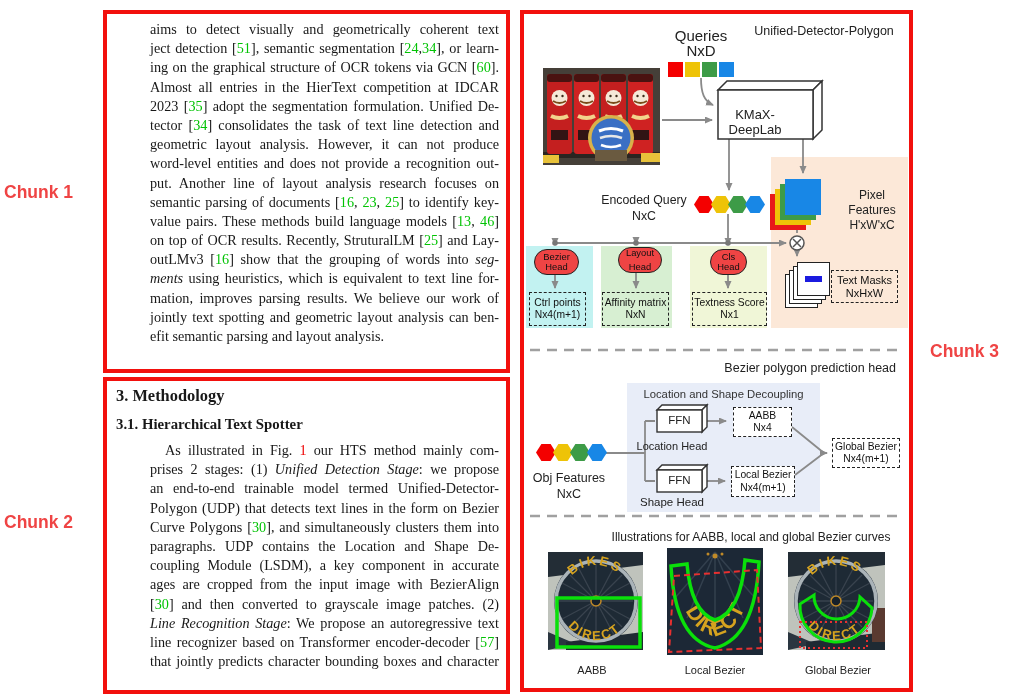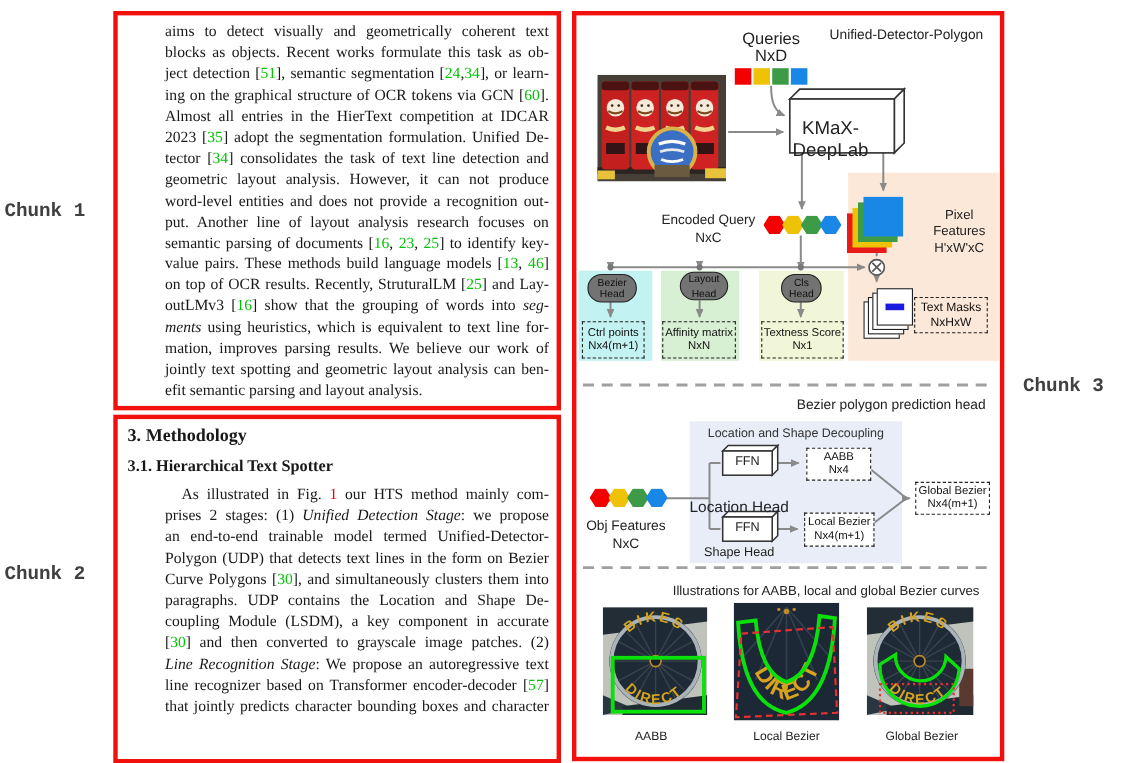--- a/index.html
+++ b/index.html
@@ -1,38 +1,38 @@
 <!DOCTYPE html>
 <html><head>
 <meta charset="utf-8">
 <style>
   html,body{margin:0;padding:0;background:#fff;}
   .canvas{position:relative;width:1022px;height:694px;background:#fff;overflow:hidden;
           font-family:"Liberation Sans",sans-serif;}
   .abs{position:absolute;}
   .chunkbox{position:absolute;border:4px solid #f2100d;box-sizing:border-box;}
-  .chunk-label{position:absolute;color:#404040;font-weight:bold;font-size:17.5px;
-               font-family:Liberation Mono, monospace;}
+  .chunk-label{position:absolute;color:#ef4444;font-weight:bold;font-size:17.5px;
+               font-family:Liberation Sans, sans-serif;}
   .serif{font-family:"Liberation Serif",serif;color:#181818;}
   .textcol{position:absolute;width:383px;font-size:14.2px;}
   .tl{height:19.2px;line-height:19.2px;text-align:justify;text-align-last:justify;overflow:visible;white-space:nowrap;margin-left:34px;}
   .tl.end{text-align-last:left;}
   .tl.ind{text-indent:15px;}
   .tl span.g{color:#00c303;}
   .tl span.r{color:#ee0000;}
   .tl span.i{font-style:italic;}
   .h1{font-size:16.4px;font-weight:bold;height:20px;line-height:20px;margin-bottom:8px;}
   .h2{font-size:14.8px;font-weight:bold;height:20px;line-height:20px;margin-bottom:7px;}
   .lbl{position:absolute;color:#222;}
   .ctr{text-align:center;}
   .panel{position:absolute;}
   .dashb{position:absolute;border:1.6px dashed #222;box-sizing:border-box;display:flex;
          flex-direction:column;align-items:center;justify-content:center;
          font-size:10.3px;line-height:12.5px;text-align:center;color:#111;}
-  .stadium{position:absolute;border:1.6px solid #222;border-radius:13px;background:#737373;
+  .stadium{position:absolute;border:1.6px solid #222;border-radius:13px;background:#ef4444;
            box-sizing:border-box;display:flex;flex-direction:column;align-items:center;
            justify-content:center;font-size:9.4px;line-height:10.5px;text-align:center;color:#111;}
   .sq{position:absolute;width:15px;height:15px;}
   .hex{position:absolute;width:20px;height:17px;
        clip-path:polygon(27% 0,73% 0,100% 50%,73% 100%,27% 100%,0 50%);}
   .pf{position:absolute;width:36px;height:36px;}
   .mask{position:absolute;background:#fff;border:1.5px solid #222;box-sizing:border-box;}
   svg text{font-family:"Liberation Sans",sans-serif;}
 </style>
 </head>
@@ -40,21 +40,20 @@
 
 <div class="canvas">
 
   <div class="chunk-label" style="left:4px;top:182px;">Chunk 1</div>
   <div class="chunk-label" style="left:4px;top:512px;">Chunk 2</div>
   <div class="chunk-label" style="left:930px;top:341px;">Chunk 3</div>
 
   <div class="chunkbox" style="left:103px;top:10px;width:407px;height:363px;"></div>
   <div class="textcol serif" style="left:116px;top:20px;" id="c1text">
       <div class="tl"><span>aims to detect visually and geometrically coherent text</span></div>
-      <div class="tl"><span>blocks as objects.  Recent works formulate this task as ob-</span></div>
       <div class="tl"><span>ject detection [</span><span class="g">51</span><span>], semantic segmentation [</span><span class="g">24</span><span>,</span><span class="g">34</span><span>], or learn-</span></div>
       <div class="tl"><span>ing on the graphical structure of OCR tokens via GCN [</span><span class="g">60</span><span>].</span></div>
       <div class="tl"><span>Almost all entries in the HierText competition at IDCAR</span></div>
       <div class="tl"><span>2023 [</span><span class="g">35</span><span>] adopt the segmentation formulation. Unified De-</span></div>
       <div class="tl"><span>tector [</span><span class="g">34</span><span>] consolidates the task of text line detection and</span></div>
       <div class="tl"><span>geometric layout analysis.  However, it can not produce</span></div>
       <div class="tl"><span>word-level entities and does not provide a recognition out-</span></div>
       <div class="tl"><span>put.  Another line of layout analysis research focuses on</span></div>
       <div class="tl"><span>semantic parsing of documents [</span><span class="g">16</span><span>, </span><span class="g">23</span><span>, </span><span class="g">25</span><span>] to identify key-</span></div>
       <div class="tl"><span>value pairs. These methods build language models [</span><span class="g">13</span><span>, </span><span class="g">46</span><span>]</span></div>
@@ -71,20 +70,21 @@
     <div class="h1">3. Methodology</div>
     <div class="h2">3.1. Hierarchical Text Spotter</div>
     <div id="c2text">
         <div class="tl ind"><span>As illustrated in Fig. </span><span class="r">1</span><span> our HTS method mainly com-</span></div>
         <div class="tl"><span>prises 2 stages:  (1) </span><span class="i">Unified Detection Stage</span><span>:  we propose</span></div>
         <div class="tl"><span>an end-to-end trainable model termed Unified-Detector-</span></div>
         <div class="tl"><span>Polygon (UDP) that detects text lines in the form on Bezier</span></div>
         <div class="tl"><span>Curve Polygons [</span><span class="g">30</span><span>], and simultaneously clusters them into</span></div>
         <div class="tl"><span>paragraphs.  UDP contains the Location and Shape De-</span></div>
         <div class="tl"><span>coupling Module (LSDM), a key component in accurate</span></div>
+        <div class="tl"><span>ages are cropped from the input image with BezierAlign</span></div>
         <div class="tl"><span>[</span><span class="g">30</span><span>] and then converted to grayscale image patches.  (2)</span></div>
         <div class="tl"><span class="i">Line Recognition Stage</span><span>: We propose an autoregressive text</span></div>
         <div class="tl"><span>line recognizer based on Transformer encoder-decoder [</span><span class="g">57</span><span>]</span></div>
         <div class="tl"><span>that jointly predicts character bounding boxes and character</span></div>
       </div>
   </div>
 
   <div class="chunkbox" style="left:520px;top:10px;width:393px;height:682px;"></div>
 
   <div class="panel" style="left:771px;top:157px;width:137px;height:171px;background:#fce8d8;"></div>
@@ -154,21 +154,21 @@
   <div class="lbl ctr" style="left:668px;top:29px;width:66px;font-size:15px;line-height:14.5px;">
     <div>Queries</div>
     <div>NxD</div>
   </div>
   <div class="abs">
     <div class="sq" style="left:668px;top:62px;background:#f40000;"></div>
     <div class="sq" style="left:685px;top:62px;background:#eec307;"></div>
     <div class="sq" style="left:702px;top:62px;background:#3d9b47;"></div>
     <div class="sq" style="left:719px;top:62px;background:#1887e6;"></div>
   </div>
-  <div class="lbl ctr" style="left:718px;top:107px;width:74px;font-size:17px;">KMaX-DeepLab</div>
+  <div class="lbl ctr" style="left:718px;top:107px;width:74px;font-size:13px;">KMaX-DeepLab</div>
 
   <svg class="abs" style="left:543px;top:68px;" width="117" height="97" viewBox="0 0 117 97">
     <rect width="117" height="97" fill="#453f38"></rect>
     <rect y="84" width="117" height="6" fill="#2a2521"></rect>
     <g>
       <g transform="translate(4,6)">
         <rect width="25" height="80" rx="3" fill="#c41f1f"></rect>
           <rect width="25" height="8" rx="3" fill="#4a1210"></rect>
         <circle cx="12.5" cy="24" r="8" fill="#f5e9d8"></circle>
           <circle cx="9.5" cy="22" r="1.2" fill="#3a2a1a"></circle>
@@ -289,21 +289,21 @@
     <div class="hex" style="left:553px;top:444px;background:#eec307;"></div>
     <div class="hex" style="left:570px;top:444px;background:#3d9b47;"></div>
     <div class="hex" style="left:587px;top:444px;background:#1887e6;"></div>
   </div>
   <div class="lbl ctr" style="left:524px;top:470px;width:90px;font-size:12.5px;line-height:16px;">
     <div>Obj Features</div>
     <div>NxC</div>
   </div>
 
   <div class="lbl ctr" style="left:657px;top:414px;width:45px;font-size:11.5px;">FFN</div>
-  <div class="lbl ctr" style="left:622px;top:452px;width:100px;font-size:14px;">Location Head</div>
+  <div class="lbl ctr" style="left:622px;top:440px;width:100px;font-size:11px;">Location Head</div>
   <div class="lbl ctr" style="left:657px;top:474px;width:45px;font-size:11.5px;">FFN</div>
   <div class="lbl ctr" style="left:622px;top:496px;width:100px;font-size:11.5px;">Shape Head</div>
 
   <div class="dashb" style="left:733px;top:407px;width:59px;height:30px;background:#fff;">
     <div>AABB</div>
     <div>Nx4</div>
   </div>
   <div class="dashb" style="left:731px;top:466px;width:64px;height:31px;background:#fff;">
     <div>Local Bezier</div>
     <div>Nx4(m+1)</div>

